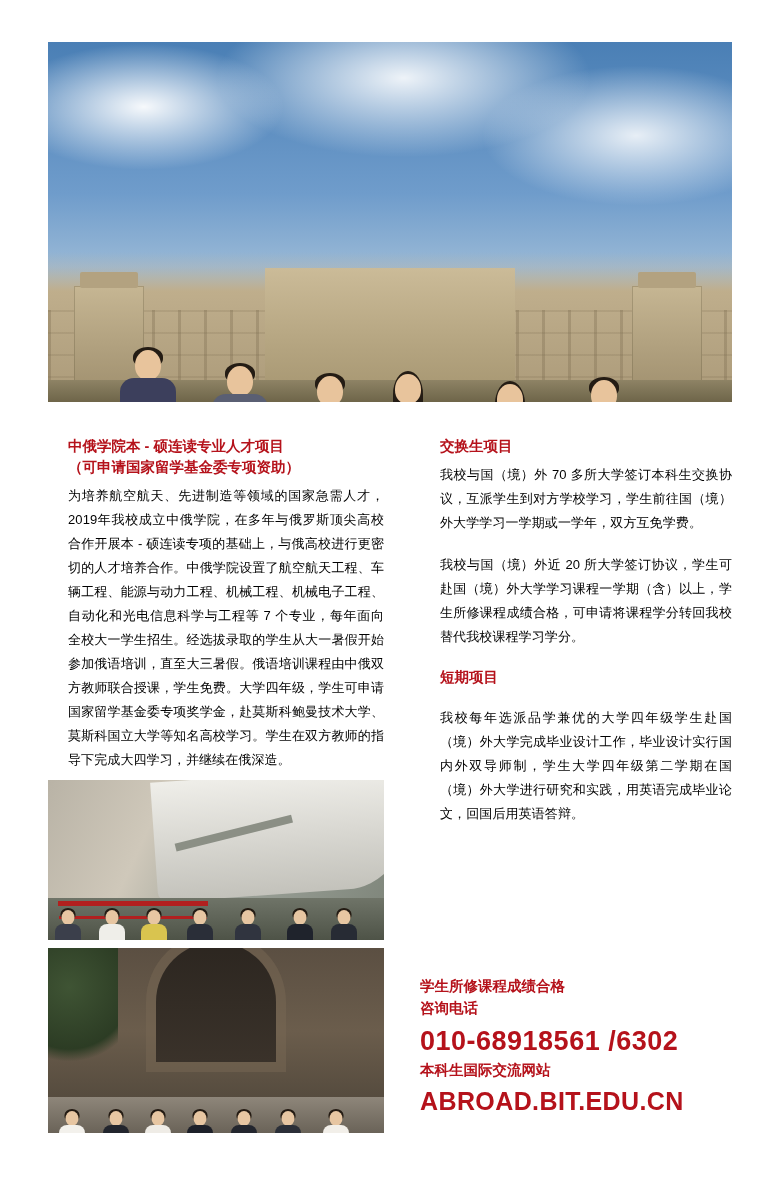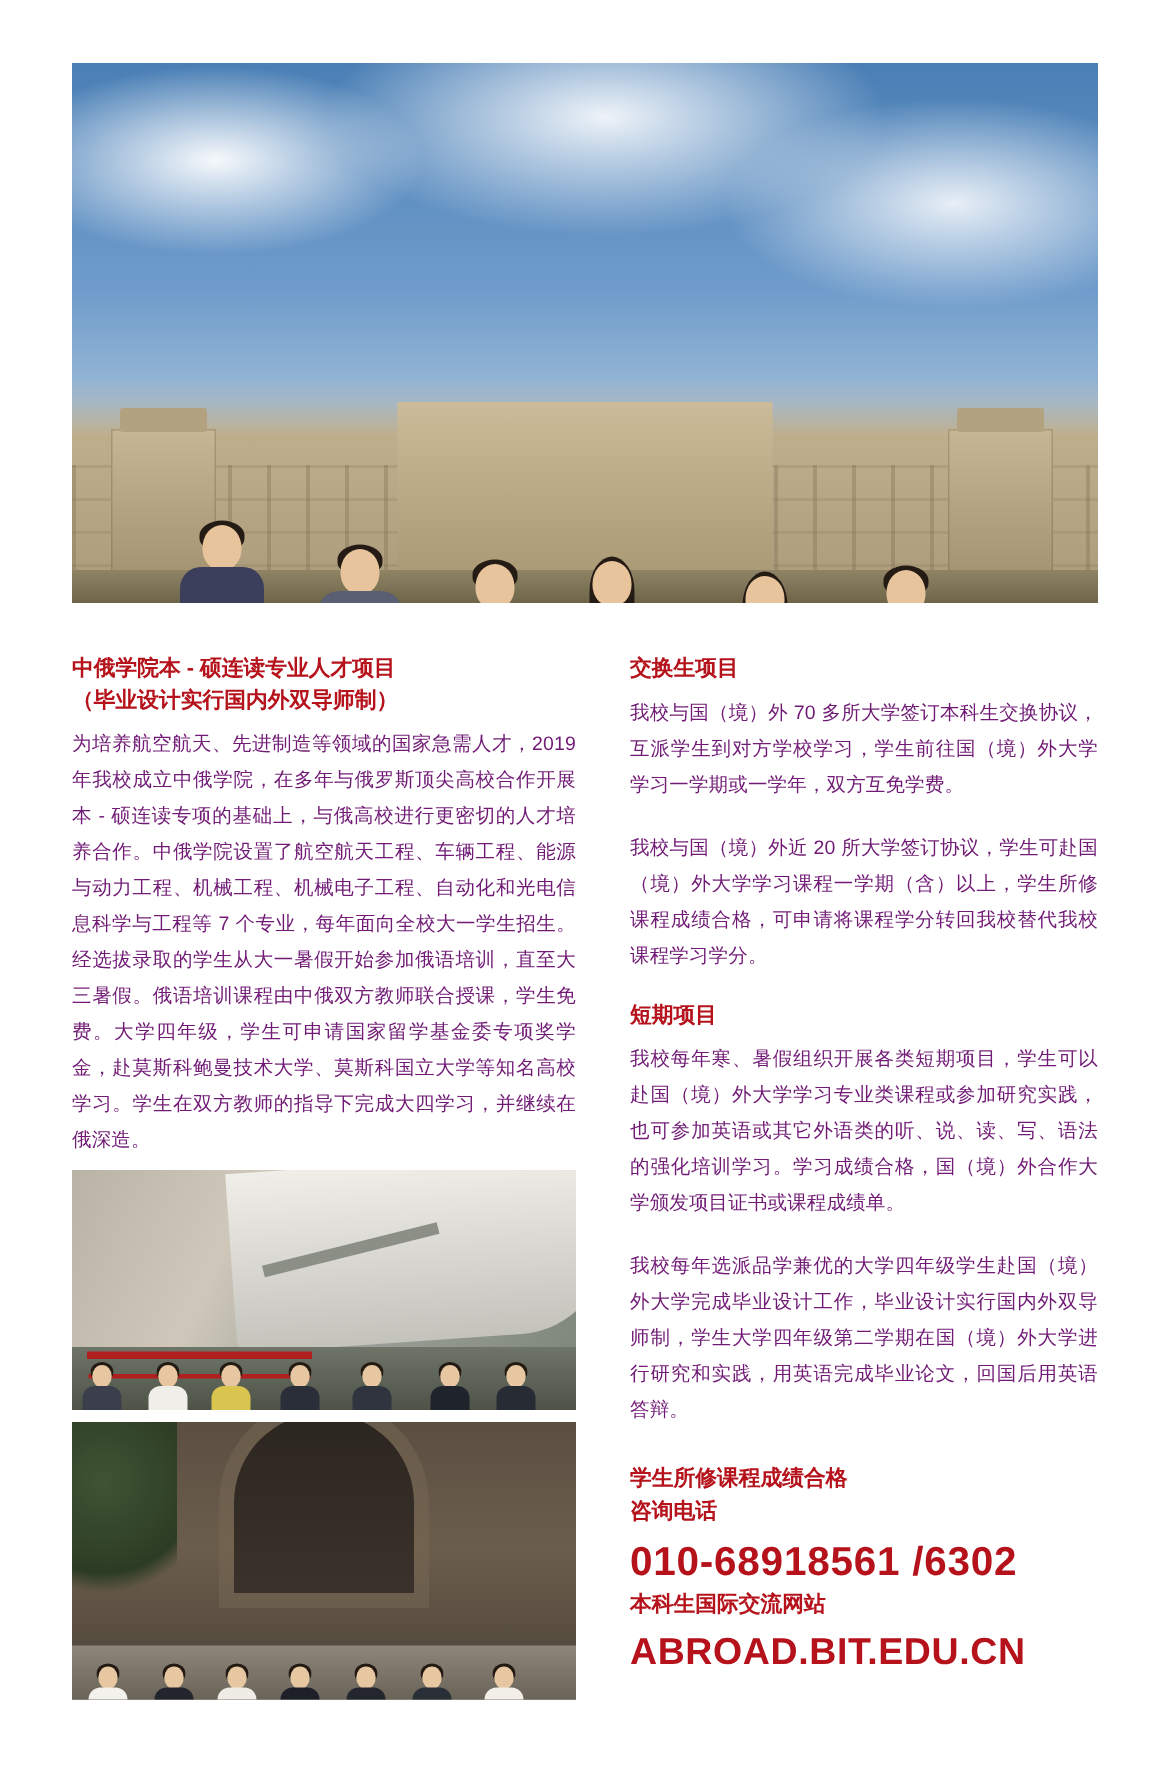--- a/index.html
+++ b/index.html
@@ -149,26 +149,26 @@
     color: #b5121b;
     font-weight: bold;
     font-size: 14.5px;
     line-height: 21px;
     margin: 0 0 6px 0;
   }
   .heading.two-line { line-height: 21px; }
   .body-text {
     font-size: 13px;
     line-height: 24px;
-    color: #701a75;
+    color: #000000;
     text-align: justify;
     margin: 0;
     letter-spacing: 0.1px;
   }
-  .block { margin-bottom: 18px; }
+  .block { margin-bottom: 18px; margin-left: 20px; }
   .block:last-child { margin-bottom: 0; }
 
   
   .photo-mid {
     position: absolute;
     left: 48px;
     top: 780px;
     width: 336px;
     height: 160px;
     overflow: hidden;
@@ -339,37 +339,36 @@
       <div class="hair"></div>
       <div class="head"></div>
 
     </div>
   </div>
 
   <div class="col-left">
     <div class="block">
       <p class="heading two-line">
         <span>中俄学院本 - 硕连读专业人才项目</span><br>
-        <span>（毕业设计实行国内外双导师制）</span>
+        <span>（可申请国家留学基金委专项资助）</span>
       </p>
       <p class="body-text">为培养航空航天、先进制造等领域的国家急需人才，2019年我校成立中俄学院，在多年与俄罗斯顶尖高校合作开展本 - 硕连读专项的基础上，与俄高校进行更密切的人才培养合作。中俄学院设置了航空航天工程、车辆工程、能源与动力工程、机械工程、机械电子工程、自动化和光电信息科学与工程等 7 个专业，每年面向全校大一学生招生。经选拔录取的学生从大一暑假开始参加俄语培训，直至大三暑假。俄语培训课程由中俄双方教师联合授课，学生免费。大学四年级，学生可申请国家留学基金委专项奖学金，赴莫斯科鲍曼技术大学、莫斯科国立大学等知名高校学习。学生在双方教师的指导下完成大四学习，并继续在俄深造。</p>
     </div>
   </div>
 
   <div class="col-right">
     <div class="block">
       <p class="heading">交换生项目</p>
       <p class="body-text">我校与国（境）外 70 多所大学签订本科生交换协议，互派学生到对方学校学习，学生前往国（境）外大学学习一学期或一学年，双方互免学费。</p>
     </div>
     <div class="block">
       <p class="body-text">我校与国（境）外近 20 所大学签订协议，学生可赴国（境）外大学学习课程一学期（含）以上，学生所修课程成绩合格，可申请将课程学分转回我校替代我校课程学习学分。</p>
     </div>
     <div class="block">
       <p class="heading">短期项目</p>
-      <p class="body-text">我校每年寒、暑假组织开展各类短期项目，学生可以赴国（境）外大学学习专业类课程或参加研究实践，也可参加英语或其它外语类的听、说、读、写、语法的强化培训学习。学习成绩合格，国（境）外合作大学颁发项目证书或课程成绩单。</p>
     </div>
     <div class="block">
       <p class="body-text">我校每年选派品学兼优的大学四年级学生赴国（境）外大学完成毕业设计工作，毕业设计实行国内外双导师制，学生大学四年级第二学期在国（境）外大学进行研究和实践，用英语完成毕业论文，回国后用英语答辩。</p>
     </div>
   </div>
 
   <div class="photo-mid">
     <div class="bg"></div>
     <div class="plane"></div>
     <div class="floor"></div>

